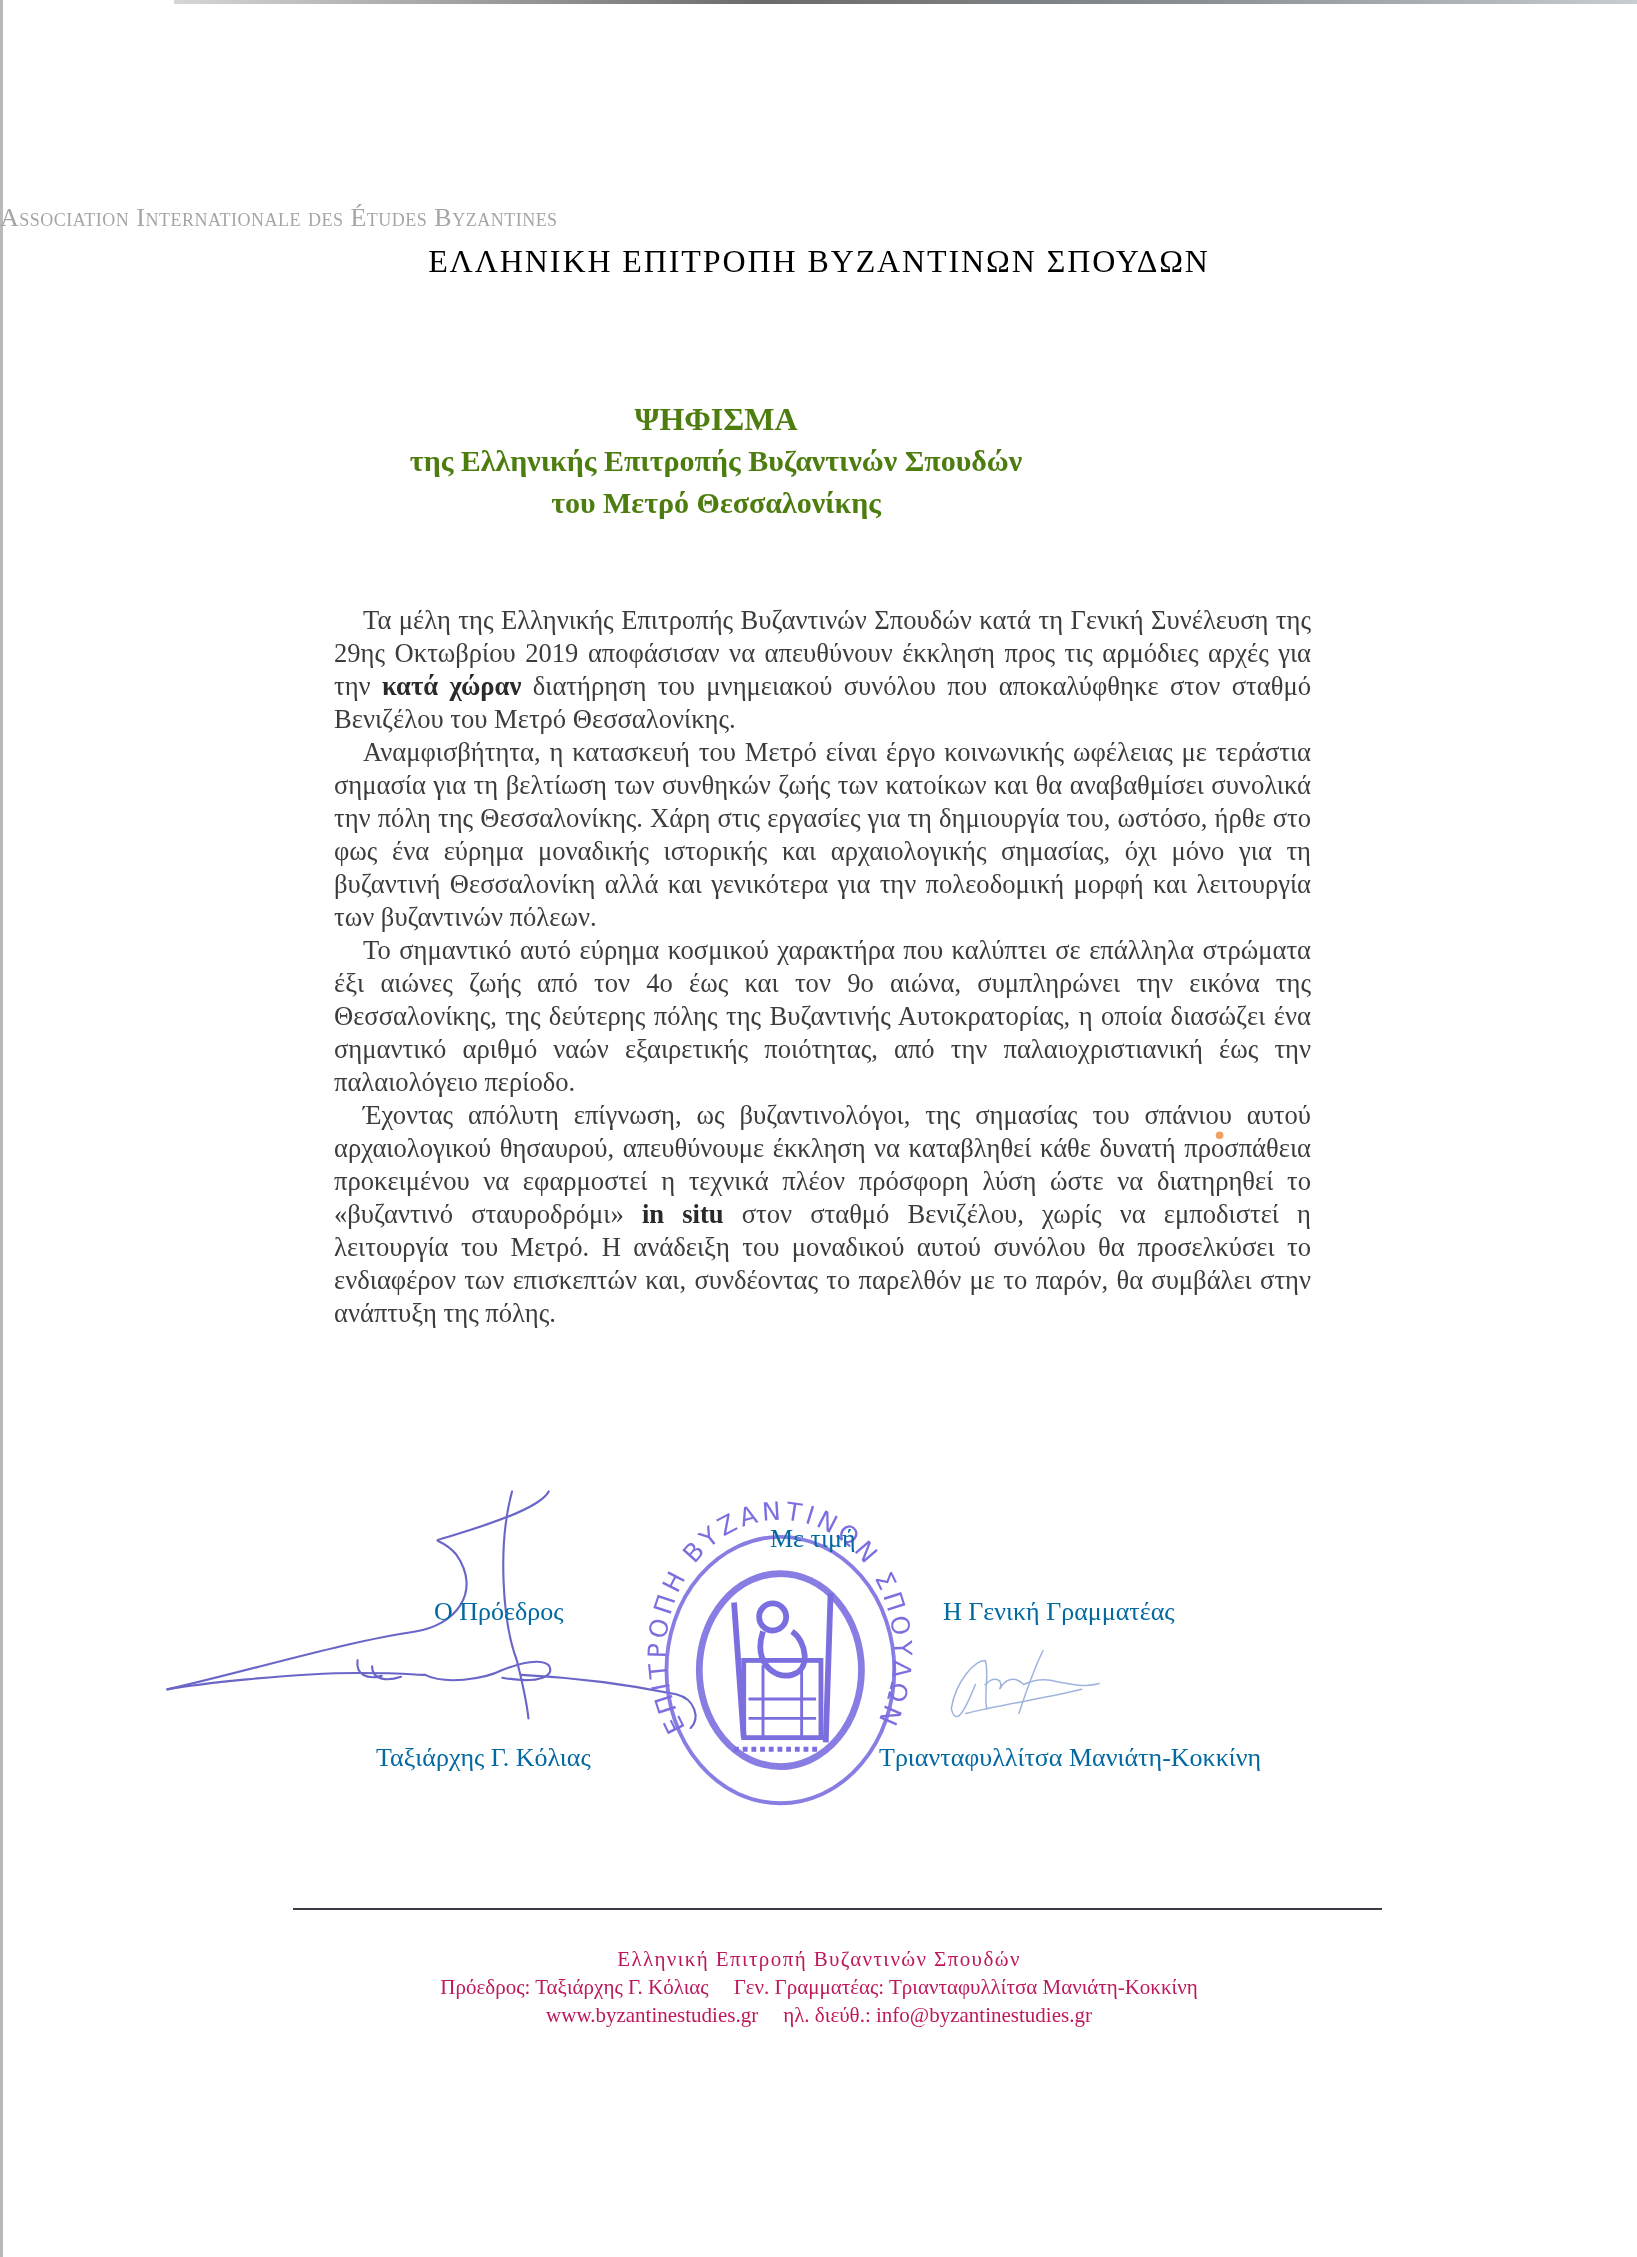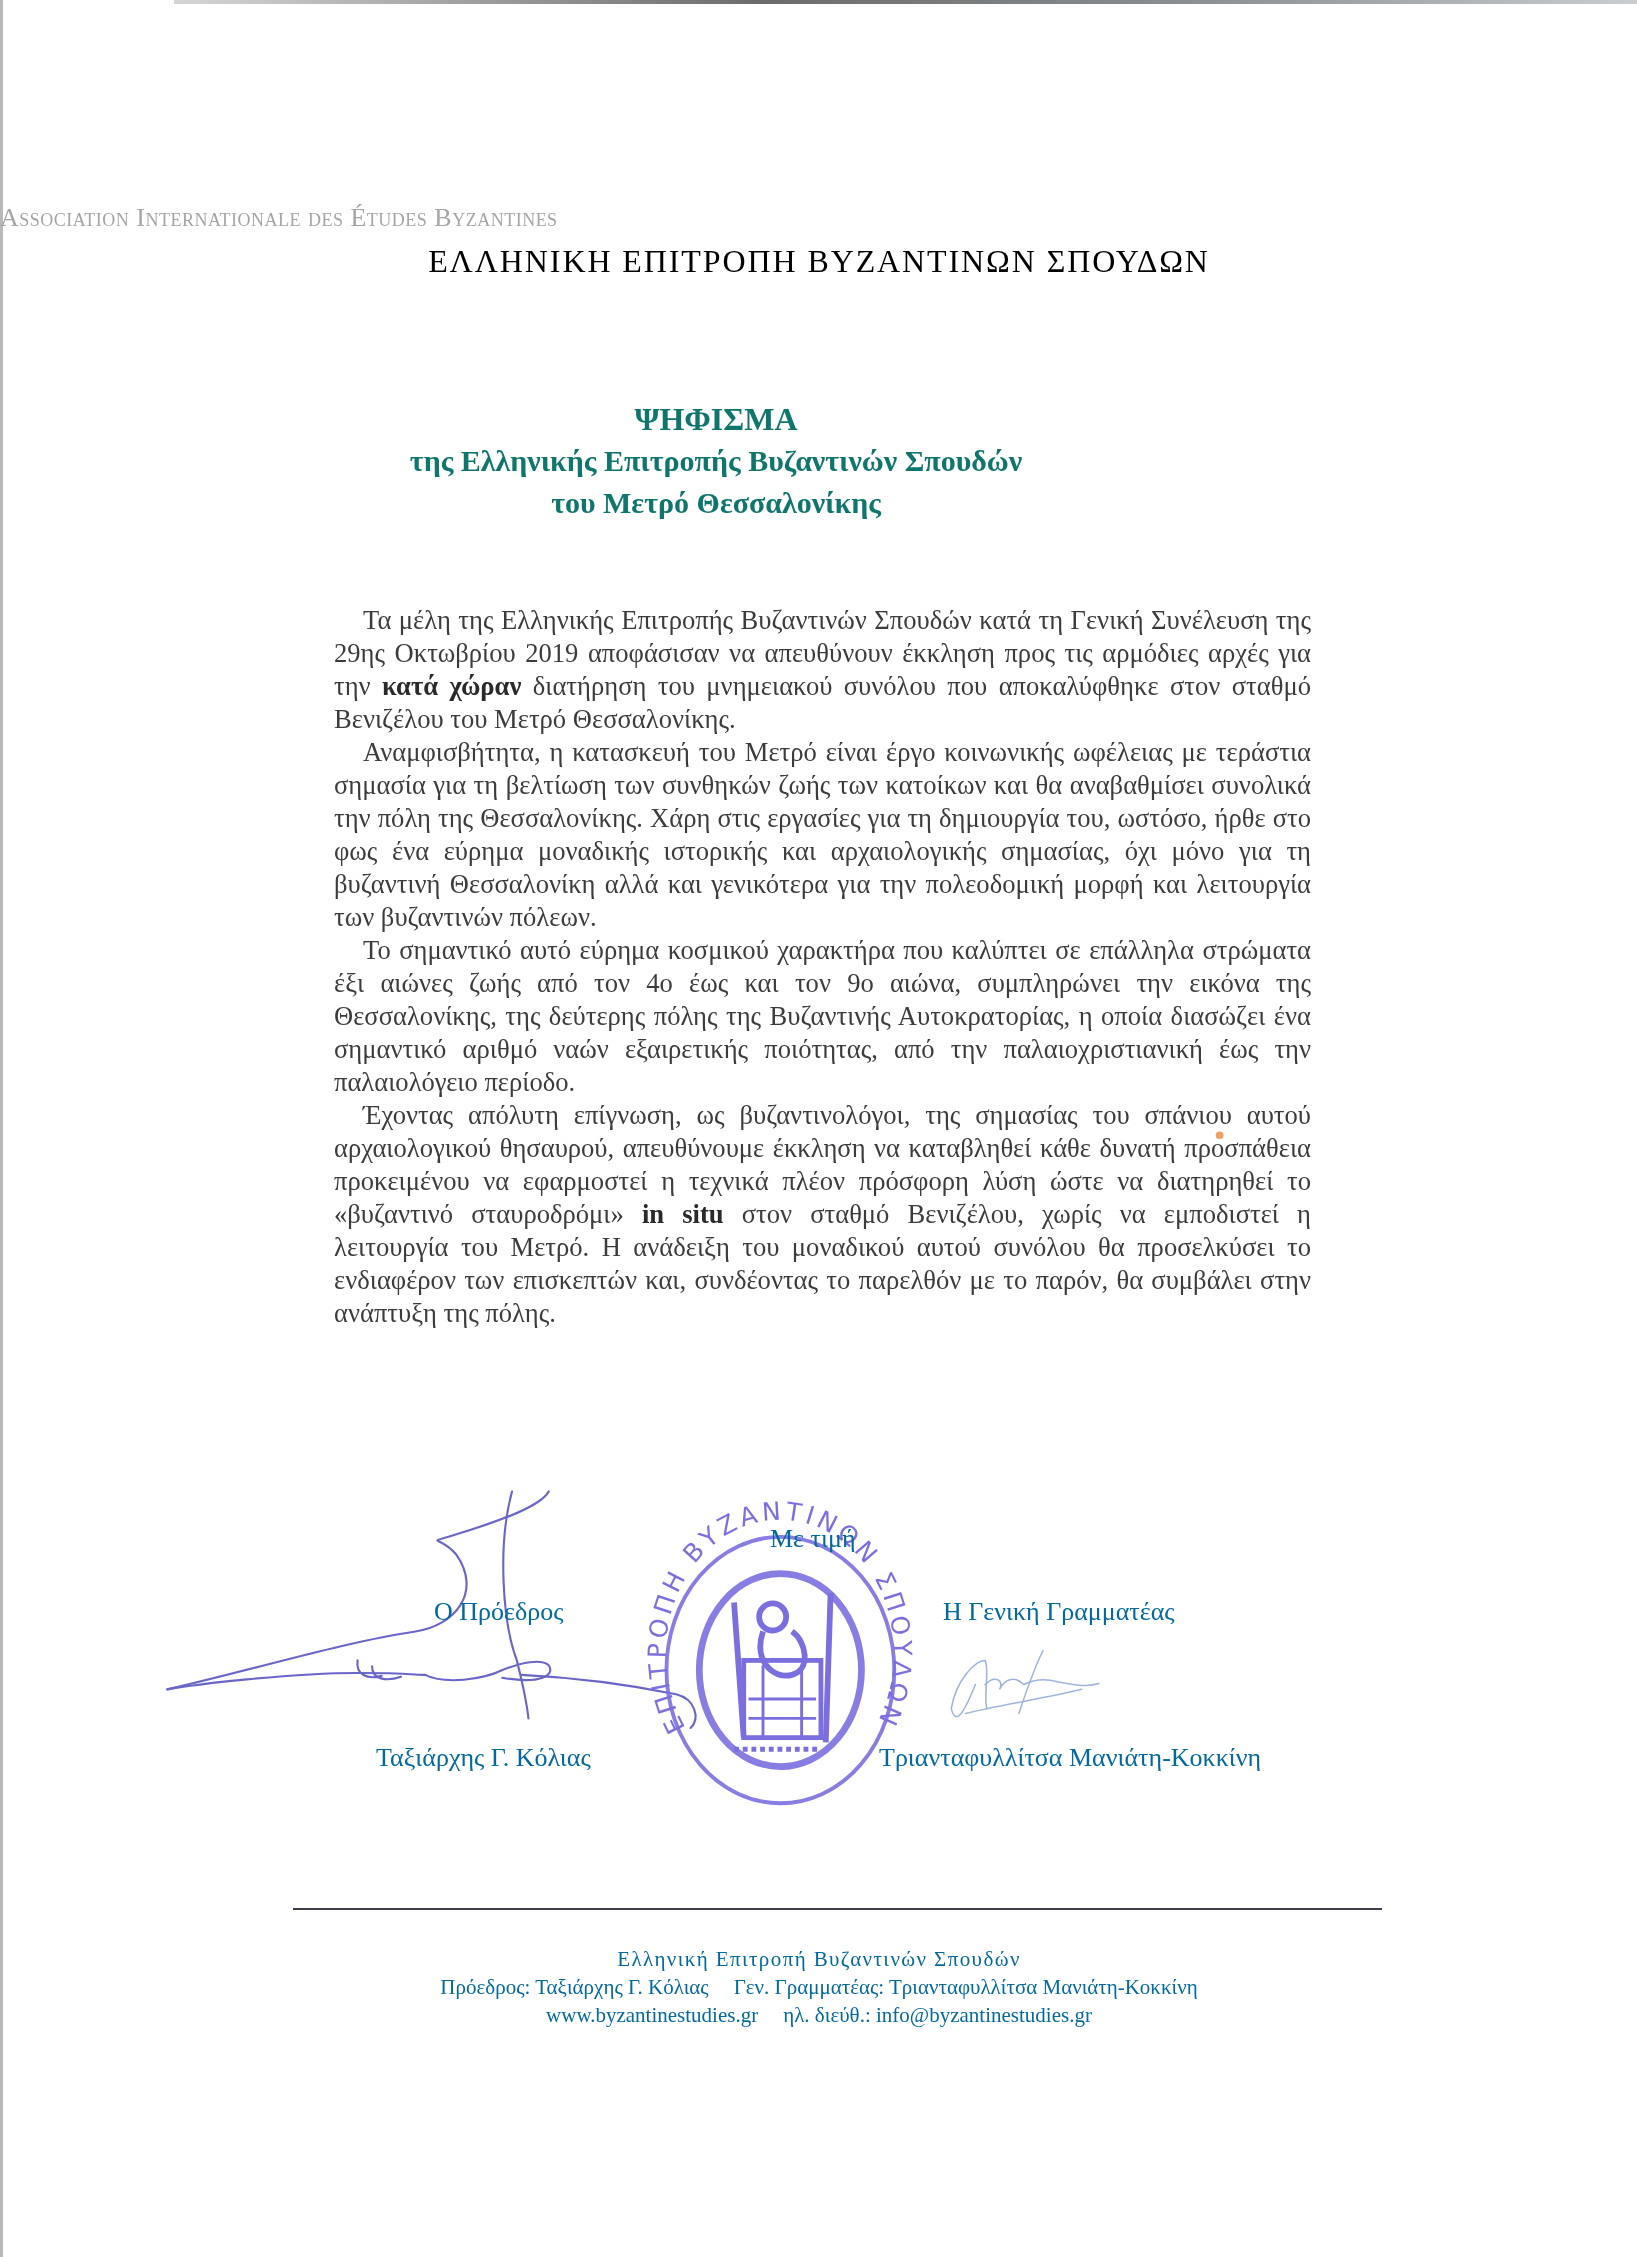--- a/index.html
+++ b/index.html
@@ -25,21 +25,21 @@
       font-variant: small-caps;
     }
     .header-org-gr {
       position: absolute; left: 0; width: 1638px; top: 243px;
       text-align: center; font-family: "Liberation Serif", serif;
       font-size: 32px; letter-spacing: 1.9px; color: #000000;
     }
     .title-block {
       position: absolute; left: 0; width: 1432px; top: 398px;
       text-align: center; font-family: "Liberation Serif", serif;
-      font-weight: bold; color: #0f766e;
+      font-weight: bold; color: #4d7c0f;
     }
     .title-block .t-main { font-size: 32px; line-height: 42px; }
     .title-block .t-sub { font-size: 30px; line-height: 42px; }
     .body-text {
       position: absolute; left: 334px; width: 977px; top: 604px;
       font-family: "Liberation Serif", serif;
       font-size: 26.6px; line-height: 33px; color: #3c3c3c;
       text-align: justify;
     }
     .body-text p { margin: 0; text-indent: 29px; }
@@ -48,21 +48,21 @@
       position: absolute; font-family: "Liberation Serif", serif;
       font-size: 26px; color: #0369a1; white-space: nowrap;
     }
     .footer-rule {
       position: absolute; left: 293px; top: 1908px; width: 1089px; height: 1.9px;
       background: #3d3d4a;
     }
     .footer {
       position: absolute; left: 0; width: 1638px; top: 1945px;
       text-align: center; font-family: "Liberation Serif", serif;
-      font-size: 21px; line-height: 28px; color: #0369a1;
+      font-size: 21px; line-height: 28px; color: #be185d;
     }
     .footer .f-title { letter-spacing: 1.4px; }
     .footer .gap { display: inline-block; width: 25px; }
     svg.overlay { position: absolute; left: 0; top: 0; }
   </style>
 </head>
 <body>
 
 <div class="scan-top"></div>
 <div class="scan-left"></div>

